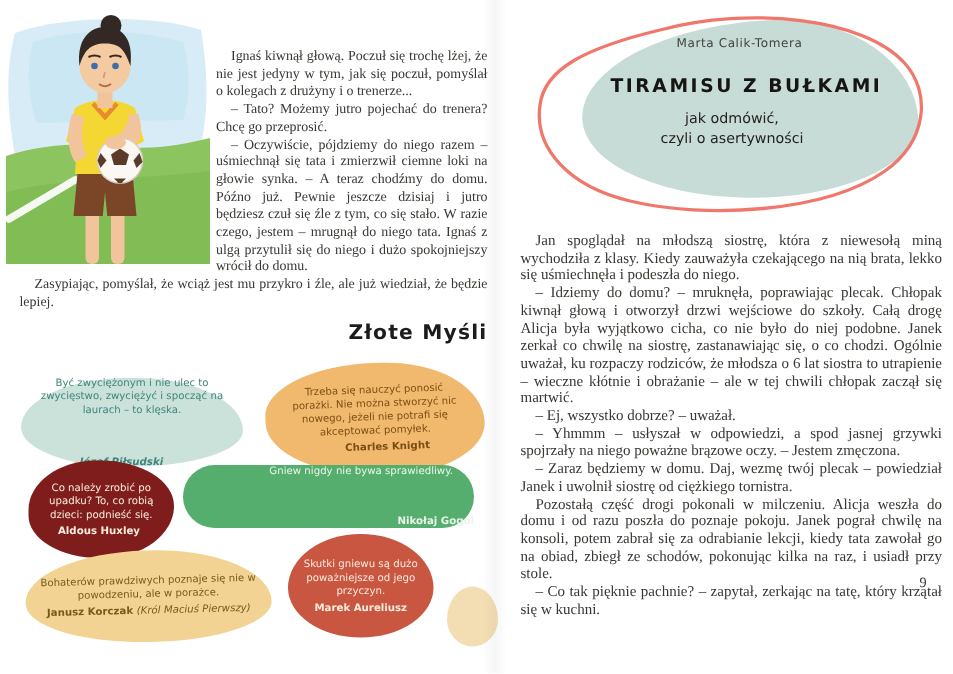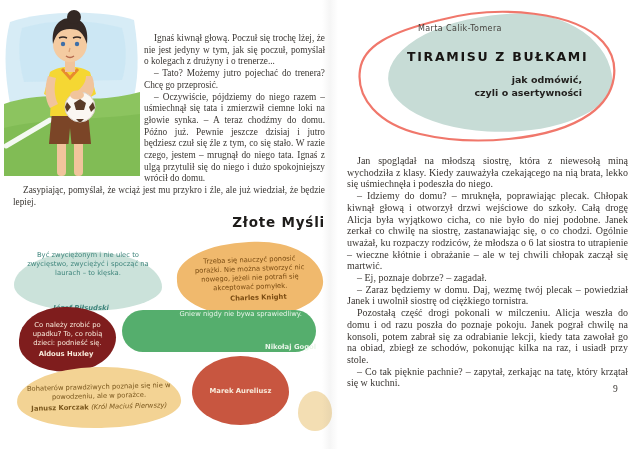--- a/index.html
+++ b/index.html
@@ -42,27 +42,27 @@
   .b-red2{left:192px;top:356px;width:97px;height:69px;padding:8px 8px;
       border-radius:50% 50% 50% 50% / 52% 52% 48% 48%;}
   .tan-dot{position:absolute;left:298px;top:391px;width:34px;height:40px;
       border-radius:50% 50% 50% 50%/55% 55% 45% 45%;background:#f1d8a6;opacity:.85;}
 
   
   .right-page{position:absolute;left:330px;top:0;width:305px;height:449px;}
   .mint-blob{position:absolute;left:58px;top:14px;width:224px;height:118px;background:#c7dcd6;
       border-radius:58% 42% 46% 54% / 52% 60% 40% 48%;transform:rotate(-2deg);}
   .coral-loop{position:absolute;left:20px;top:0px;width:278px;height:150px;}
-  .title-author{position:absolute;left:88px;top:24px;width:150px;
+  .title-author{position:absolute;left:88px;top:24px;width:150px;text-align:center;
       font-family:"DejaVu Sans",sans-serif;font-size:8px;letter-spacing:0.4px;color:#45413d;}
   .title-main{position:absolute;left:77px;top:49px;width:180px;white-space:nowrap;
       font-family:"DejaVu Sans",sans-serif;font-weight:bold;font-size:12.5px;
       letter-spacing:1.7px;color:#171513;}
-  .title-sub{position:absolute;left:112px;top:73px;width:140px;text-align:right;
-      font-family:"DejaVu Sans",sans-serif;font-weight:bold;font-size:9.5px;
+  .title-sub{position:absolute;left:88px;top:73px;width:140px;text-align:center;
+      font-family:"DejaVu Sans",sans-serif;font-weight:normal;font-size:9.5px;
       line-height:13px;color:#211f1d;}
   .body-text{position:absolute;left:17px;top:155px;width:281px;
       font-size:10px;line-height:11.7px;text-align:justify;}
   .body-text p{margin:0;text-indent:10px;}
   .page-number{position:absolute;left:283px;top:384px;font-size:9.5px;color:#3a3632;}
 </style>
 </head>
 <body>
 
 <div class="spread">
@@ -141,20 +141,21 @@
       <div class="q-text">Gniew nigdy nie bywa sprawiedliwy.</div>
       <div class="q-author">Nikołaj Gogol</div>
     </div>
 
     <div class="bubble b-yellow" style="background: rgb(243, 211, 148); color: rgb(122, 87, 29);">
       <div class="q-text">Bohaterów prawdziwych poznaje się nie w powodzeniu, ale w porażce.</div>
       <div class="q-author"><span>Janusz Korczak </span><i>(Król Maciuś Pierwszy)</i></div>
     </div>
 
     <div class="bubble b-red2" style="background: rgb(200, 86, 64); color: rgb(249, 236, 220);">
+      <div class="q-text">Skutki gniewu są dużo poważniejsze od jego przyczyn.</div>
       <div class="q-author">Marek Aureliusz</div>
     </div>
 
     <div class="tan-dot"></div>
   </div>
 
   <div class="spine"></div>
 
   <div class="right-page">
 
@@ -166,21 +167,22 @@
     <div class="title-author">Marta Calik-Tomera</div>
     <div class="title-main">TIRAMISU Z BUŁKAMI</div>
     <div class="title-sub">
       <div>jak odmówić,</div>
       <div>czyli o asertywności</div>
     </div>
 
     <div class="body-text">
       <p>Jan spoglądał na młodszą siostrę, która z niewesołą miną wychodziła z klasy. Kiedy zauważyła czekającego na nią brata, lekko się uśmiechnęła i podeszła do niego.</p>
       <p>– Idziemy do domu? – mruknęła, poprawiając plecak. Chłopak kiwnął głową i otworzył drzwi wejściowe do szkoły. Całą drogę Alicja była wyjątkowo cicha, co nie było do niej podobne. Janek zerkał co chwilę na siostrę, zastanawiając się, o co chodzi. Ogólnie uważał, ku rozpaczy rodziców, że młodsza o 6 lat siostra to utrapienie – wieczne kłótnie i obrażanie – ale w tej chwili chłopak zaczął się martwić.</p>
-      <p>– Ej, poznaje dobrze? – zagadał.</p>
+      <p>– Ej, wszystko dobrze? – uważał.</p>
+      <p>– Yhmmm – usłyszał w odpowiedzi, a spod jasnej grzywki spojrzały na niego poważne brązowe oczy. – Jestem zmęczona.</p>
       <p>– Zaraz będziemy w domu. Daj, wezmę twój plecak – powiedział Janek i uwolnił siostrę od ciężkiego tornistra.</p>
       <p>Pozostałą część drogi pokonali w milczeniu. Alicja weszła do domu i od razu poszła do poznaje pokoju. Janek pograł chwilę na konsoli, potem zabrał się za odrabianie lekcji, kiedy tata zawołał go na obiad, zbiegł ze schodów, pokonując kilka na raz, i usiadł przy stole.</p>
       <p>– Co tak pięknie pachnie? – zapytał, zerkając na tatę, który krzątał się w kuchni.</p>
     </div>
 
     <div class="page-number">9</div>
   </div>
 
 </div>
 

